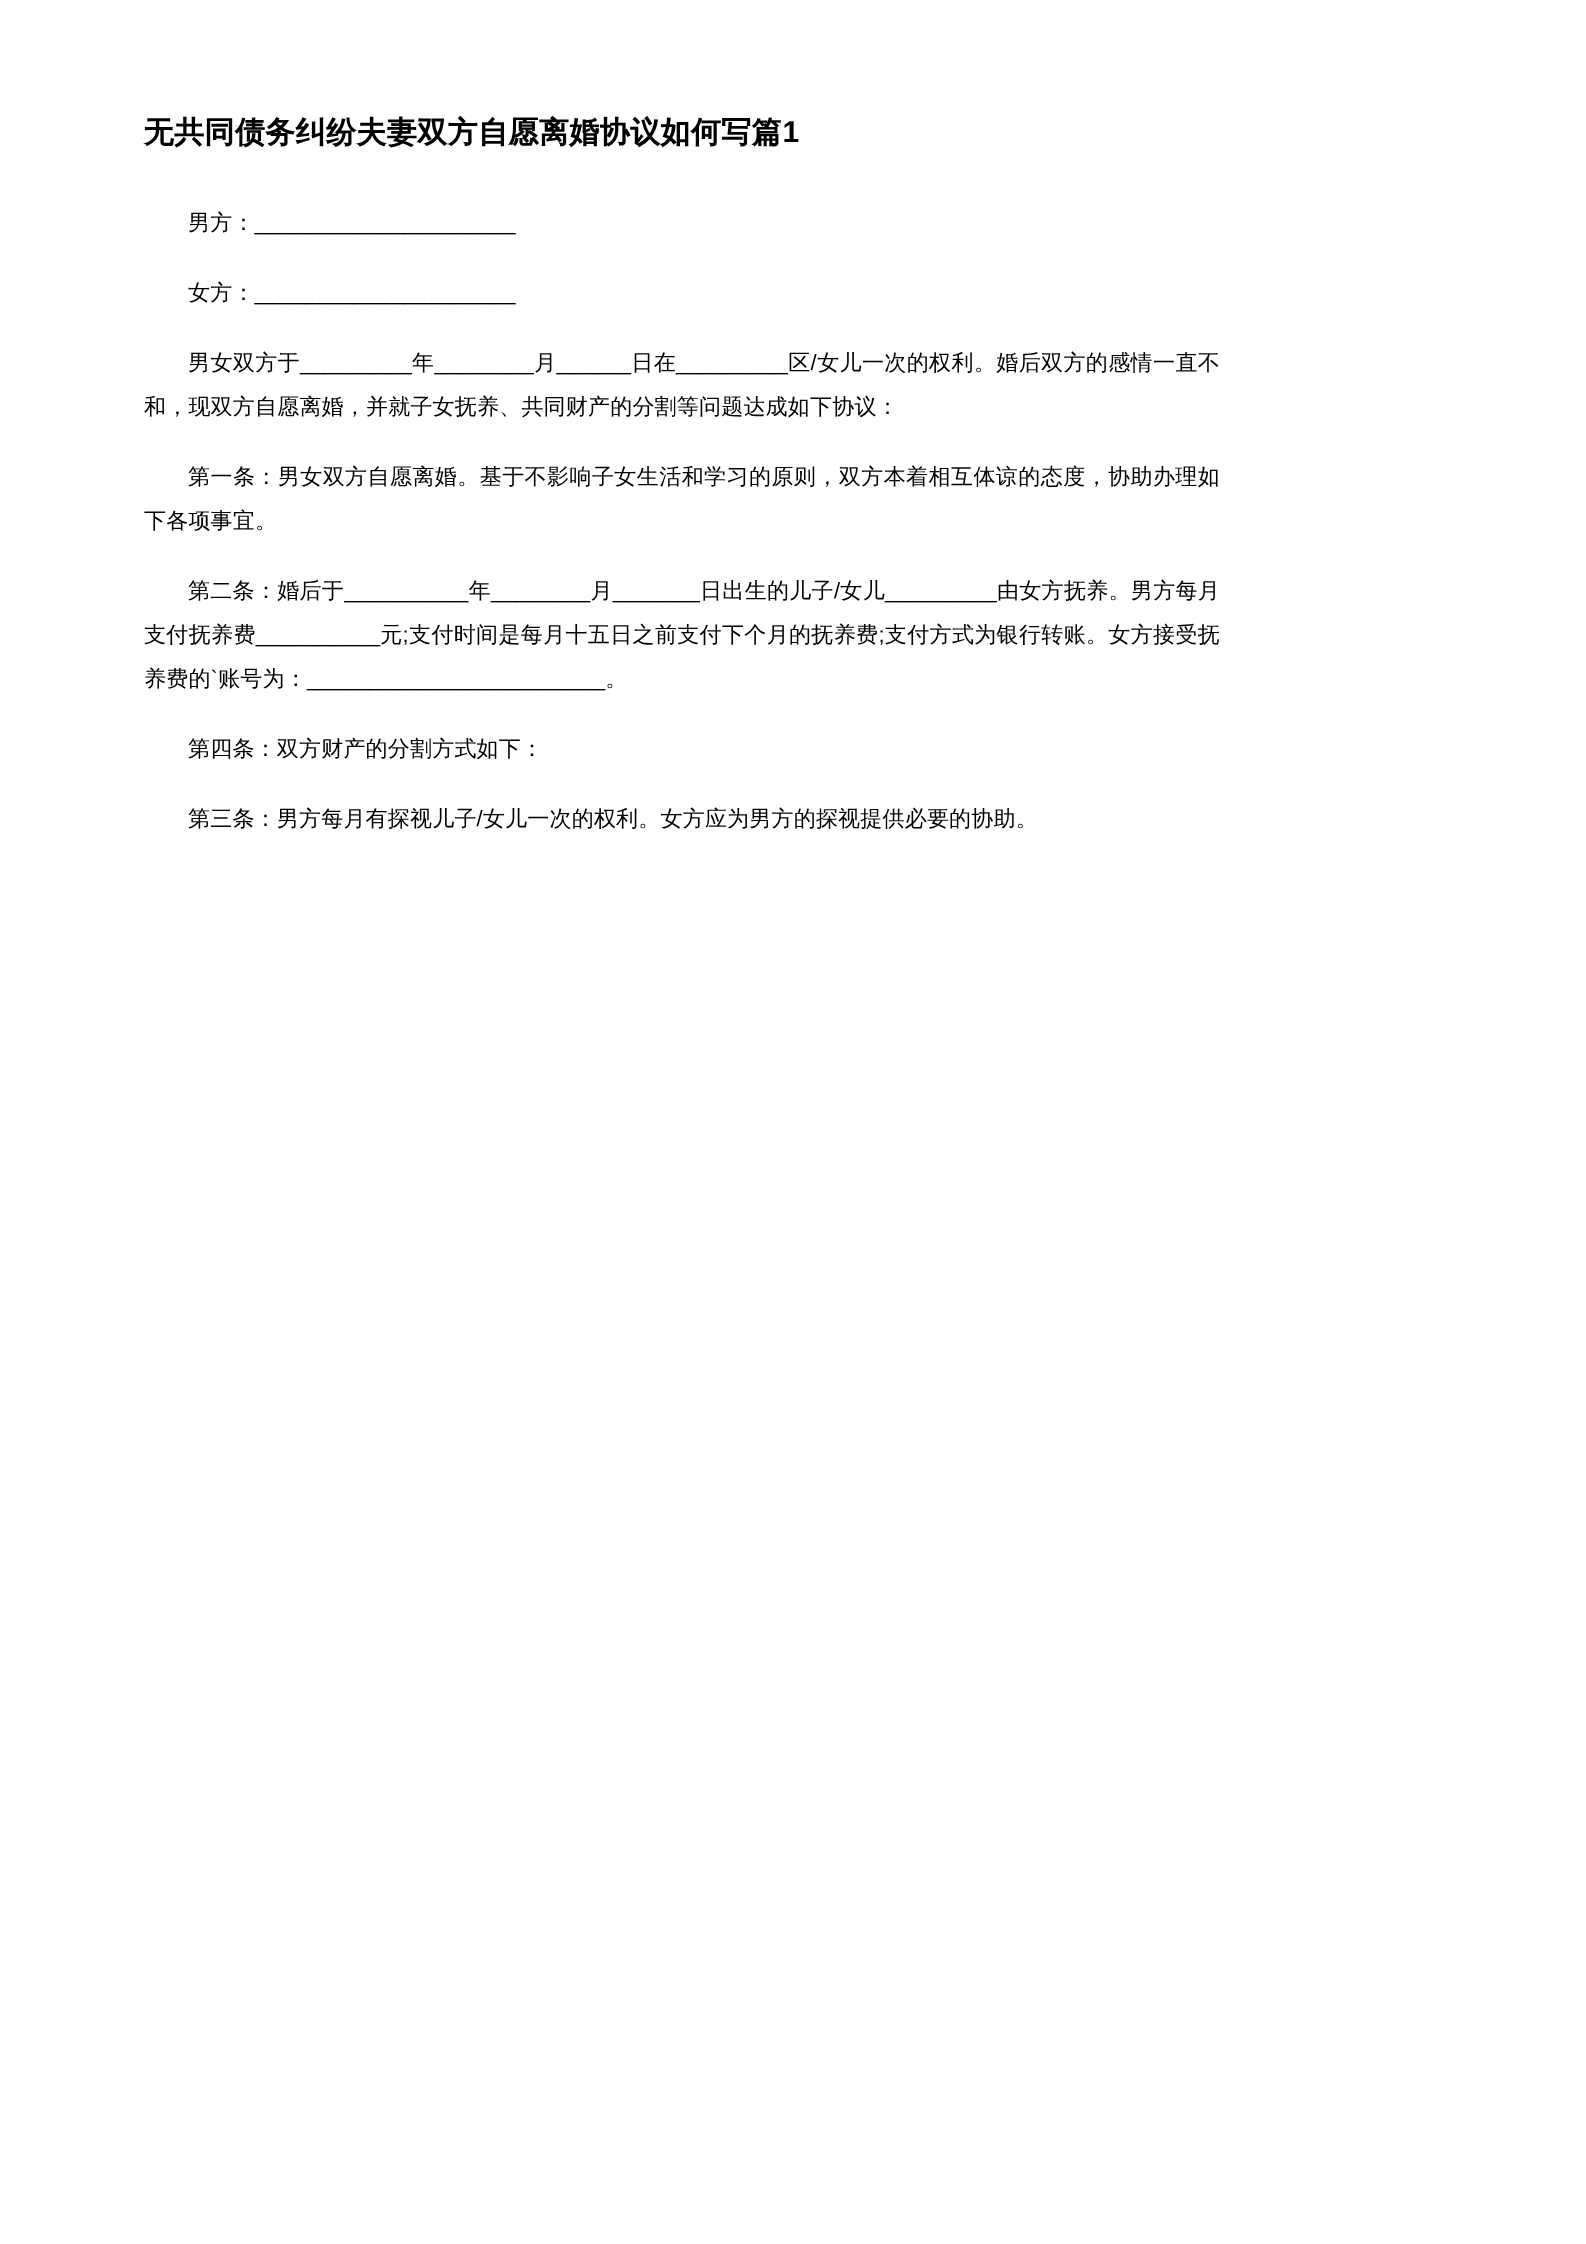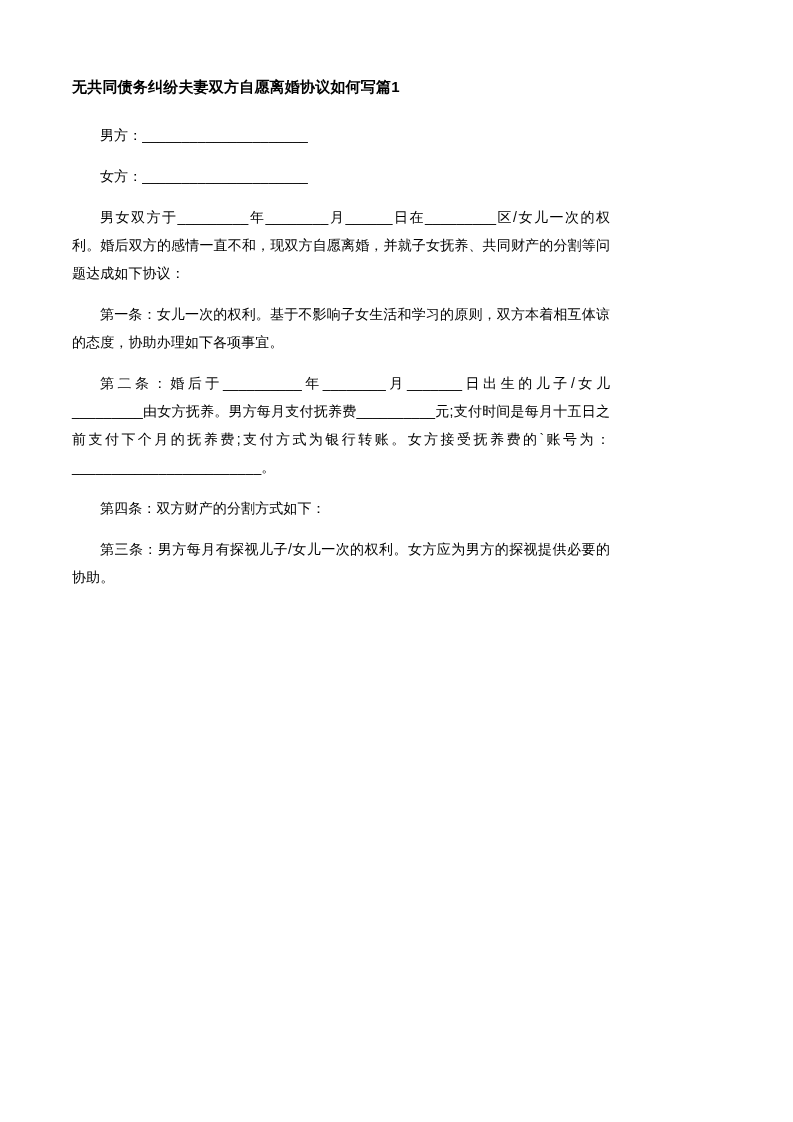--- a/index.html
+++ b/index.html
@@ -12,31 +12,31 @@
     height: 1122px;
     font-family: "Liberation Sans", "DejaVu Sans", sans-serif;
     color: #000000;
     position: relative;
     overflow: hidden;
   }
   .page {
     box-sizing: border-box;
     width: 682px;
     height: 1122px;
-    padding: 76px 72px 60px 72px;
+    padding: 56px 72px 60px 72px;
   }
   .doc-title {
     font-size: 15px;
     font-weight: bold;
     line-height: 1.5;
     margin: 0 0 22px 0;
     letter-spacing: 0.2px;
   }
   .para {
-    font-size: 14px;
+    font-size: 11px;
     line-height: 2.0;
     margin: 0 0 13px 0;
     text-align: justify;
     text-justify: inter-ideograph;
     letter-spacing: 0.1px;
   }
   .indent {
     text-indent: 2em;
   }
 </style>
@@ -46,21 +46,21 @@
 <div class="page">
 
   <h1 class="doc-title">无共同债务纠纷夫妻双方自愿离婚协议如何写篇1</h1>
 
   <p class="para indent">男方：_____________________</p>
 
   <p class="para indent">女方：_____________________</p>
 
   <p class="para indent">男女双方于_________年________月______日在_________区/女儿一次的权利。婚后双方的感情一直不和，现双方自愿离婚，并就子女抚养、共同财产的分割等问题达成如下协议：</p>
 
-  <p class="para indent">第一条：女儿一次的权利。基于不影响子女生活和学习的原则，双方本着相互体谅的态度，协助办理如下各项事宜。</p>
+  <p class="para indent">第一条：男女双方自愿离婚。基于不影响子女生活和学习的原则，双方本着相互体谅的态度，协助办理如下各项事宜。</p>
 
   <p class="para indent">第二条：婚后于__________年________月_______日出生的儿子/女儿_________由女方抚养。男方每月支付抚养费__________元;支付时间是每月十五日之前支付下个月的抚养费;支付方式为银行转账。女方接受抚养费的`账号为：________________________。</p>
 
 
 
   <p class="para indent">第四条：双方财产的分割方式如下：</p>
 
   <p class="para indent">第三条：男方每月有探视儿子/女儿一次的权利。女方应为男方的探视提供必要的协助。</p>
 
 

